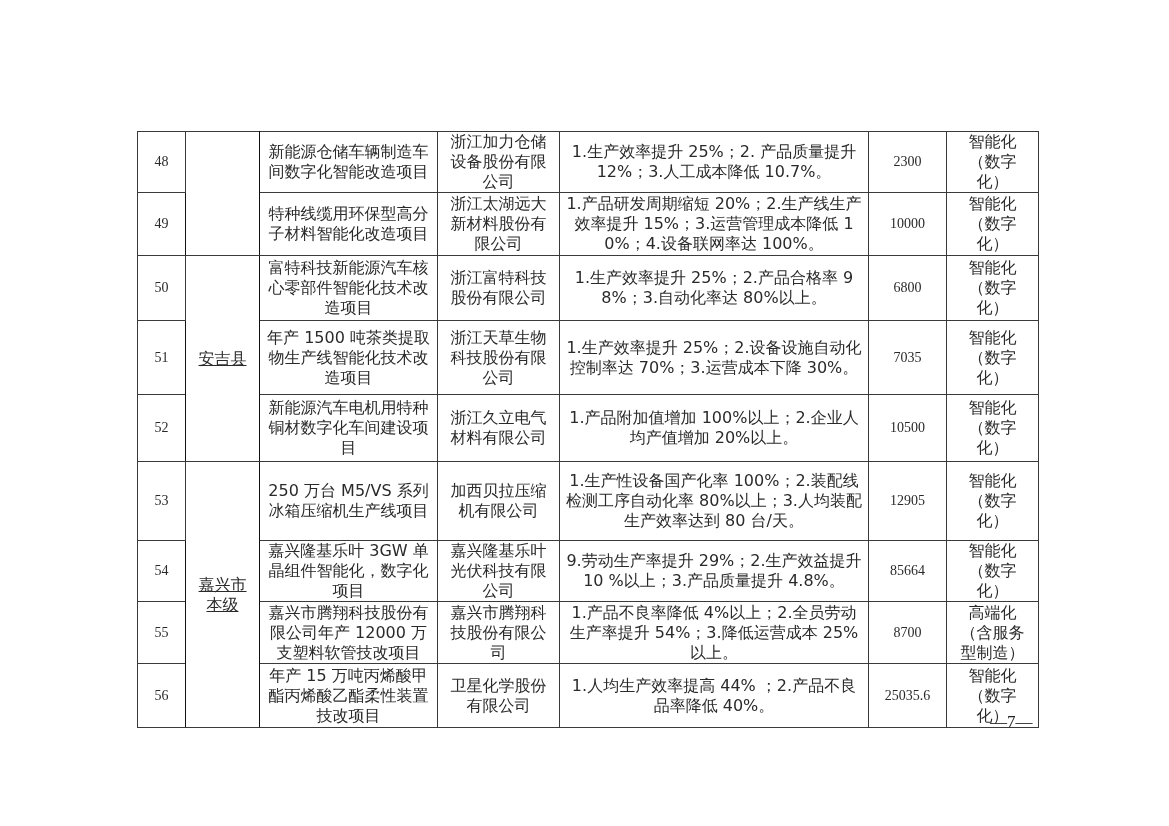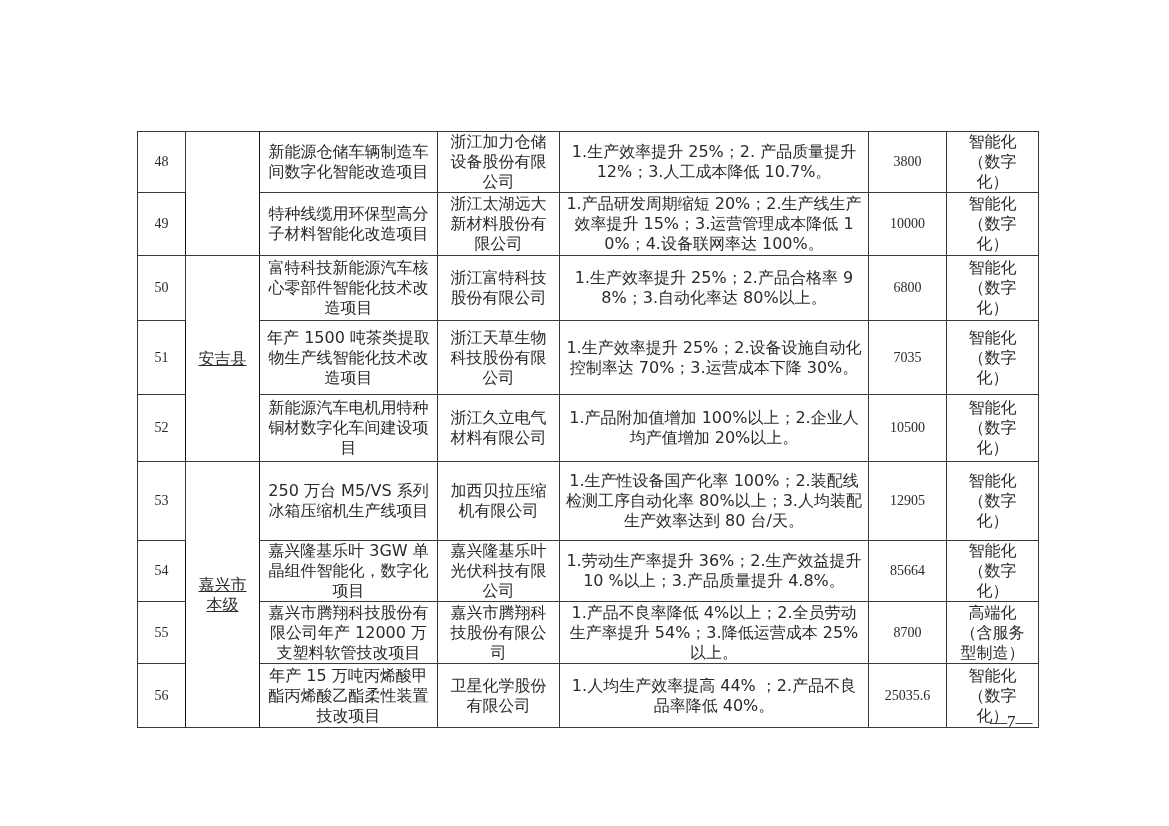--- a/index.html
+++ b/index.html
@@ -44,21 +44,21 @@
       <col style="width:78px">
       <col style="width:92px">
   </colgroup>
   <tbody>
     <tr style="height:56px">
       <td class="num">48</td>
       <td class="region" rowspan="2"></td>
       <td>新能源仓储车辆制造车间数字化智能改造项目</td>
       <td>浙江加力仓储设备股份有限公司</td>
       <td>1.生产效率提升 25%；2. 产品质量提升 12%；3.人工成本降低 10.7%。</td>
-      <td class="inv">3800</td>
+      <td class="inv">2300</td>
       <td>智能化（数字化）</td>
     </tr>
     <tr style="height:63px">
       <td class="num">49</td>
       <td>特种线缆用环保型高分子材料智能化改造项目</td>
       <td>浙江太湖远大新材料股份有限公司</td>
       <td>1.产品研发周期缩短 20%；2.生产线生产效率提升 15%；3.运营管理成本降低 10%；4.设备联网率达 100%。</td>
       <td class="inv">10000</td>
       <td>智能化（数字化）</td>
     </tr>
@@ -93,21 +93,21 @@
       <td>250 万台 M5/VS 系列冰箱压缩机生产线项目</td>
       <td>加西贝拉压缩机有限公司</td>
       <td>1.生产性设备国产化率 100%；2.装配线检测工序自动化率 80%以上；3.人均装配生产效率达到 80 台/天。</td>
       <td class="inv">12905</td>
       <td>智能化（数字化）</td>
     </tr>
     <tr style="height:55px">
       <td class="num">54</td>
       <td>嘉兴隆基乐叶 3GW 单晶组件智能化，数字化项目</td>
       <td>嘉兴隆基乐叶光伏科技有限公司</td>
-      <td>1.劳动生产率提升 36%；2.生产效益提升 10 %以上；3.产品质量提升 4.8%。</td>
+      <td>9.劳动生产率提升 29%；2.生产效益提升 10 %以上；3.产品质量提升 4.8%。</td>
       <td class="inv">85664</td>
       <td>智能化（数字化）</td>
     </tr>
     <tr style="height:62px">
       <td class="num">55</td>
       <td>嘉兴市腾翔科技股份有限公司年产 12000 万支塑料软管技改项目</td>
       <td>嘉兴市腾翔科技股份有限公司</td>
       <td>1.产品不良率降低 4%以上；2.全员劳动生产率提升 54%；3.降低运营成本 25%以上。</td>
       <td class="inv">8700</td>
       <td>高端化（含服务型制造）</td>

